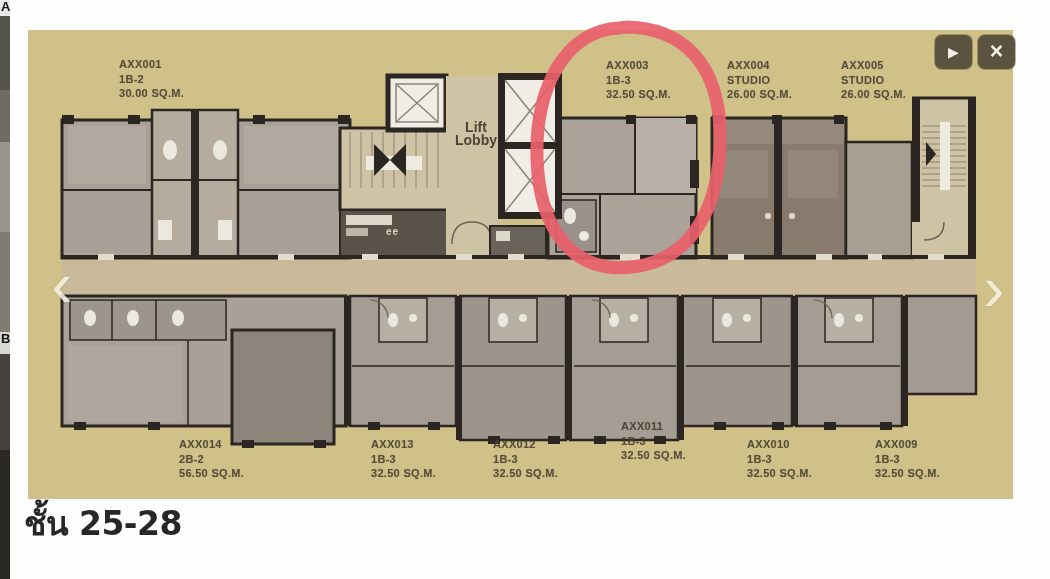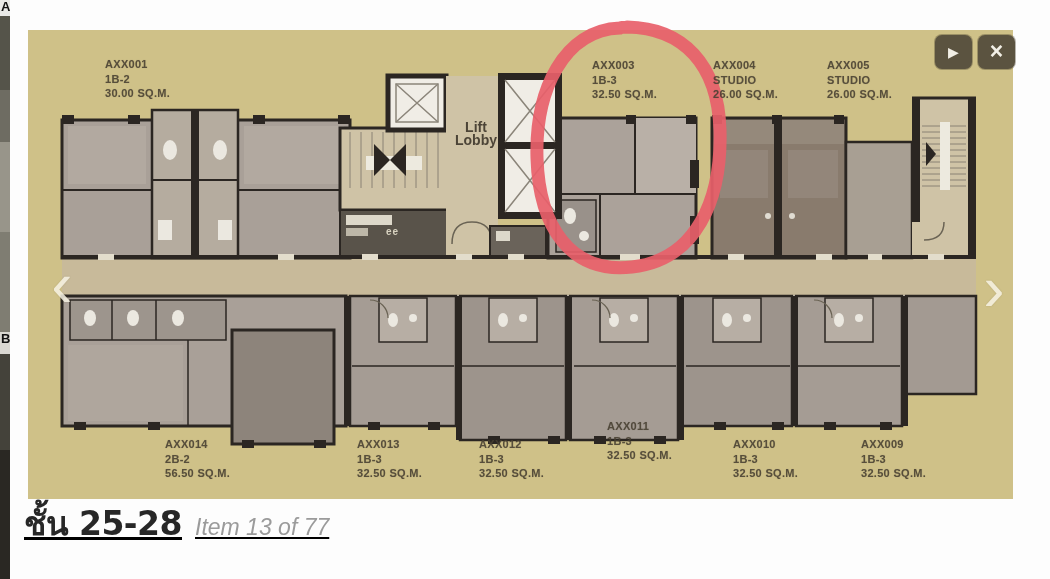--- a/index.html
+++ b/index.html
@@ -12,21 +12,21 @@
   .seg-letter{font-size:13px;font-weight:700;color:#101010;line-height:14px;padding-left:1px;display:block;}
 
   
   .viewer{position:absolute;left:28px;top:30px;width:985px;height:469px;background:#cfc188;}
   .viewer svg{position:absolute;left:0;top:0;overflow:visible;}
 
   
   .ulabel{position:absolute;font-size:11px;line-height:14.5px;font-weight:700;
           color:#473f31;opacity:.88;letter-spacing:.3px;white-space:nowrap;
           text-shadow:0 0 1px rgba(70,62,48,.35);}
-  .ulabel span{display:block;}
+  .ulabel span{display:block;margin-left:14px;}
 
   .lobby-label{position:absolute;left:419px;top:91px;width:58px;text-align:center;
           font-size:14px;line-height:13px;font-weight:700;color:#3e372b;opacity:.9;}
   .lobby-label span{display:block;}
   .ee-label{position:absolute;left:358px;top:196px;font-size:10px;font-weight:700;
           color:#d8d2c0;letter-spacing:1px;}
 
   
   .navbtn{position:absolute;background:transparent;border:none;padding:0;margin:0;cursor:pointer;
           display:flex;align-items:center;justify-content:center;}
@@ -37,21 +37,21 @@
 
   .sqbtn{position:absolute;top:5px;width:37px;height:34px;background:#5b5340;border:none;
          border-radius:7px;cursor:pointer;display:flex;align-items:center;justify-content:center;
          box-shadow:0 0 0 1px rgba(80,72,52,.4);}
   .btn-play{left:907px;}
   .btn-close{left:950px;}
   .btn-play .ic{color:#f2efe6;font-size:14px;line-height:14px;}
   .btn-close .ic{color:#f2efe6;font-size:23px;line-height:22px;font-weight:700;margin-top:-2px;}
 
   
-  .caption{position:absolute;left:24px;top:497px;display:flex;align-items:baseline;gap:13px;text-decoration:underline;}
+  .caption{position:absolute;left:24px;top:497px;display:flex;align-items:baseline;gap:13px;}
   .caption .floor{font-family:"DejaVu Sans","Liberation Sans",sans-serif;font-size:33px;
          font-weight:700;color:#272727;letter-spacing:-.5px;}
   .caption .item{font-size:23px;font-style:italic;color:#9b9b9b;}
 </style>
 </head>
 <body>
 
 <div class="page">
 
   <div class="left-strip">
@@ -338,16 +338,15 @@
     <button class="sqbtn btn-play">
       <span class="ic">▶</span>
     </button>
     <button class="sqbtn btn-close">
       <span class="ic">×</span>
     </button>
   </div>
 
   <div class="caption">
     <span class="floor">ชั้น 25-28</span>
-    <span class="item">Item 13 of 77</span>
   </div>
 
 </div>
 
 </body></html>

